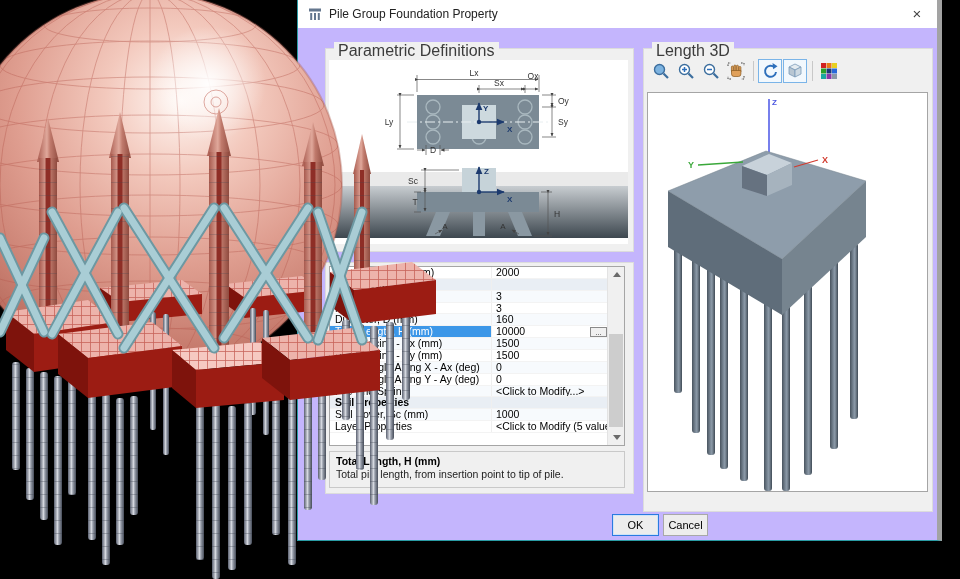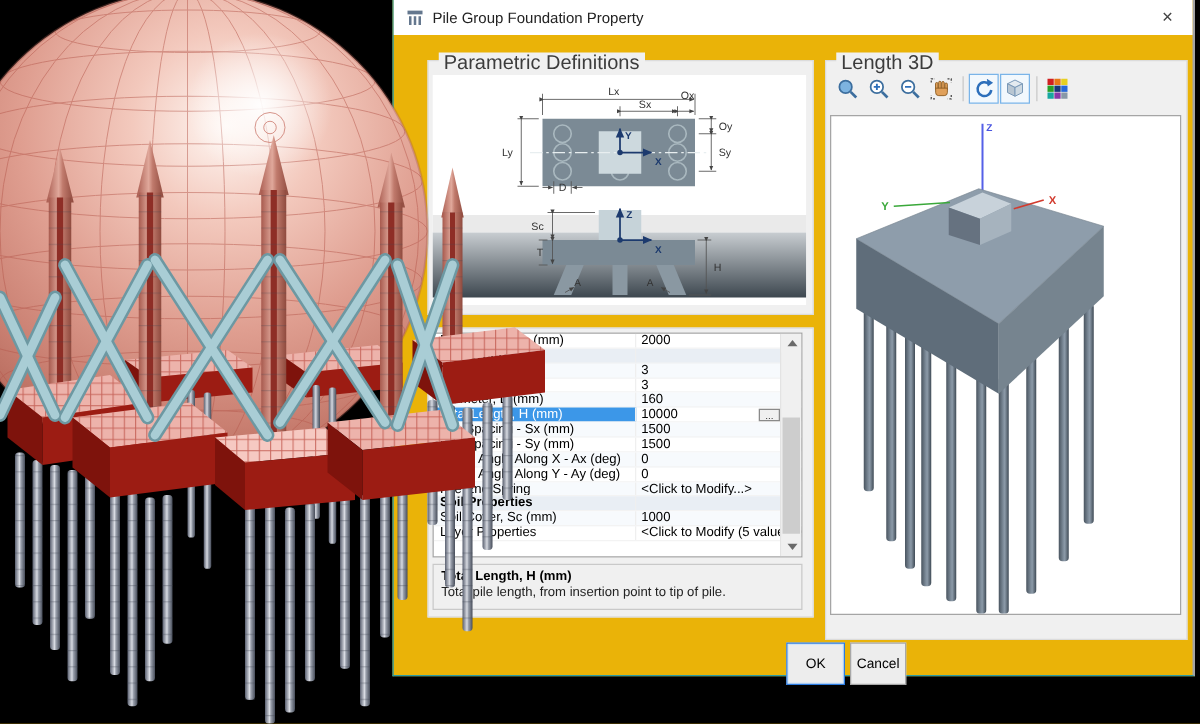--- a/index.html
+++ b/index.html
@@ -1,19 +1,19 @@
 <!DOCTYPE html>
 <html><head>
 <meta charset="utf-8">
 <style>
   html,body{margin:0;padding:0}
   body{width:960px;height:579px;overflow:hidden;background:#000;position:relative;
        font-family:"Liberation Sans","DejaVu Sans",sans-serif;-webkit-font-smoothing:antialiased}
-  .dlg{position:absolute;left:314px;top:0;width:639px;height:540px;background:#eab308;
-       border-left:1px solid #2a9ba4;border-right:2px solid #a3a3a3;border-bottom:1px solid #2a9ba4;z-index:1}
+  .dlg{position:absolute;left:297px;top:0;width:639px;height:540px;background:#c4b5fd;
+       border-left:1px solid #2a9ba4;border-right:5px solid #a3a3a3;border-bottom:1px solid #2a9ba4;z-index:1}
   .titlebar{position:absolute;left:0;top:0;width:100%;height:28px;background:#fff;display:flex;align-items:center}
   .titlebar .ticon{margin-left:10px;width:14px;height:14px}
   .titlebar .ttext{margin-left:7px;font-size:12px;color:#222}
   .closebtn{position:absolute;right:6px;top:3px;width:28px;height:21px;border:none;background:transparent;
             font-size:15px;color:#444;line-height:20px;text-align:center;cursor:pointer;padding:0}
   .grp{position:absolute;border:1px solid #dcdcdc;background:#f0f0f0}
   .grp>.glabel{position:absolute;top:-7px;left:8px;background:#f0f0f0;padding:0 4px;font-size:16px;color:#3c3c3c}
   
   .gridwrap{position:absolute;left:31px;top:266px;width:296px;height:180px;background:#fff;
             border:1px solid #a5a5a5;box-sizing:border-box;overflow:hidden}
@@ -35,21 +35,21 @@
   .descbox{position:absolute;left:31px;top:451px;width:296px;height:37px;background:#f0f0f0;
            border:1px solid #c9c9c9;box-sizing:border-box;padding:3px 6px}
   .descbox .dtitle{font-size:10.5px;font-weight:bold;color:#000}
   .descbox .dtext{font-size:10.5px;color:#222;margin-top:1px}
   
   .tb{position:absolute;left:351px;top:58px;height:26px;display:flex;align-items:center}
   .tbtn{width:24px;height:24px;border:1px solid transparent;background:transparent;padding:2px;margin-right:1px;cursor:pointer}
   .tbtn.active{border:1px solid #7ab4e8;background:#f2f8fd}
   .tsep{width:1px;height:20px;background:#c8c8c8;margin:0 4px}
   .viewport{position:absolute;left:349px;top:92px;width:279px;height:398px;background:#fff;border:1px solid #a5a5a5}
-  .btn{position:absolute;top:514px;height:34px;font-size:11px;color:#000;padding:0;cursor:pointer}
+  .btn{position:absolute;top:514px;height:22px;font-size:11px;color:#000;padding:0;cursor:pointer}
   .btn.ok{left:314px;width:47px;background:#ededed;border:1px solid #2a7ae0;box-shadow:inset 0 0 0 1px #cfe4f7}
   .btn.cancel{left:365px;width:45px;background:#ededed;border:1px solid #a8a8a8}
   .model-overlay{position:absolute;left:0;top:0;z-index:5;pointer-events:none}
 </style>
 </head>
 <body>
 
 <div class="dlg">
   <div class="titlebar">
     <svg class="ticon" viewBox="0 0 14 14">

